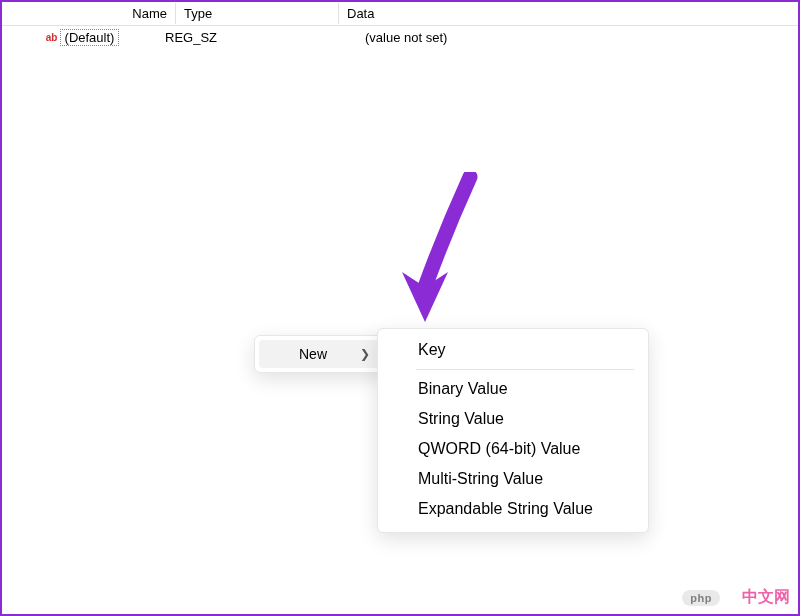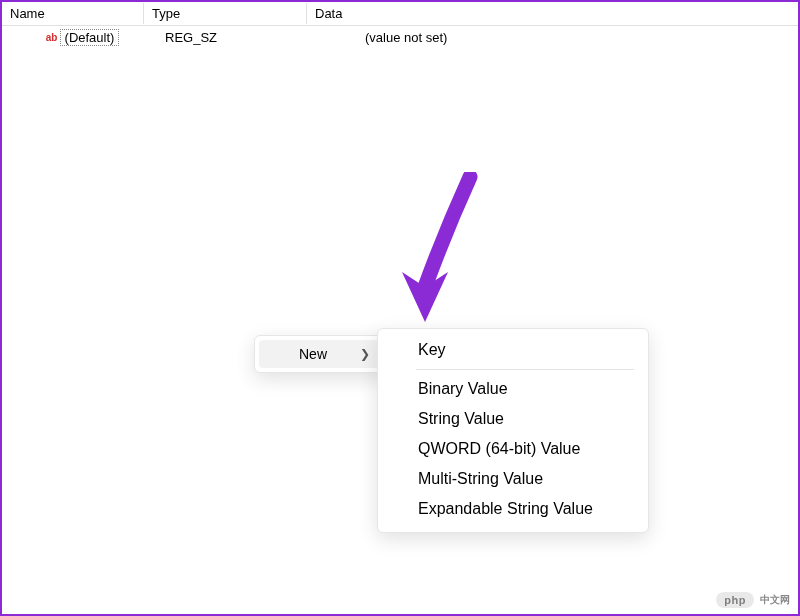--- a/index.html
+++ b/index.html
@@ -18,21 +18,21 @@
       border-bottom: 1px solid #e0e0e0;
       height: 24px;
       align-items: center;
     }
     .col-header {
       padding: 3px 8px;
       border-right: 1px solid #e0e0e0;
       font-size: 13px;
       color: #000;
     }
-    .col-name { width: 142px; }
+    .col-name { width: 174px; text-align: right; }
     .col-type { width: 163px; }
     .col-data { flex: 1; border-right: none; }
     .table-row {
       display: flex;
       align-items: center;
       height: 22px;
       padding-left: 4px;
     }
     .ab-icon {
       width: 16px;
@@ -114,35 +114,35 @@
       pointer-events: none;
     }
 
     
     .watermark {
       position: absolute;
       right: 8px;
       bottom: 6px;
       display: flex;
       align-items: center;
-      gap: 6px;
+      gap: 22px;
       opacity: 0.85;
     }
     .wm-badge {
       background: #e6e6e6;
       border-radius: 10px;
       padding: 2px 8px;
       font-size: 11px;
       font-weight: bold;
       color: #6a6a6a;
       letter-spacing: 0.5px;
     }
     .wm-text {
-      font-size: 10px;
-      color: #737373;
+      font-size: 16px;
+      color: #ec4899;
       font-weight: bold;
     }
   </style>
 </head>
 <body>
 
 <div class="table-header">
   <div class="col-header col-name">Name</div>
   <div class="col-header col-type">Type</div>
   <div class="col-header col-data">Data</div>

